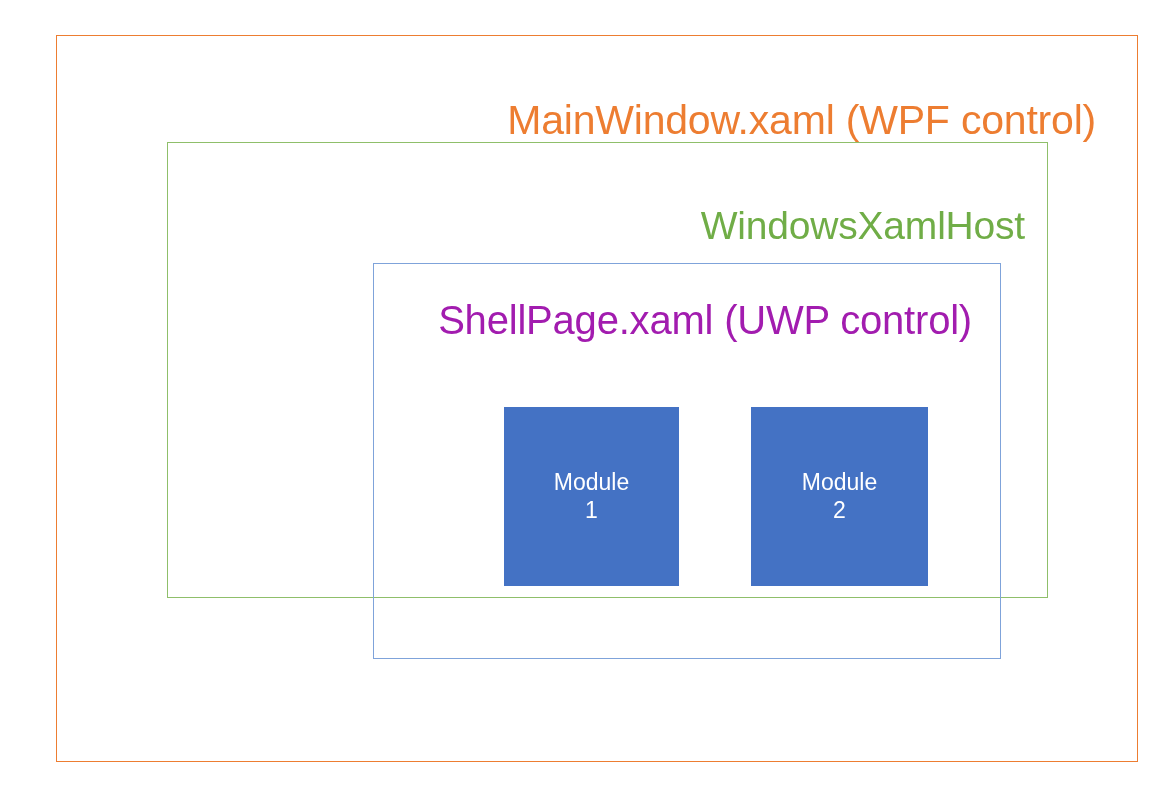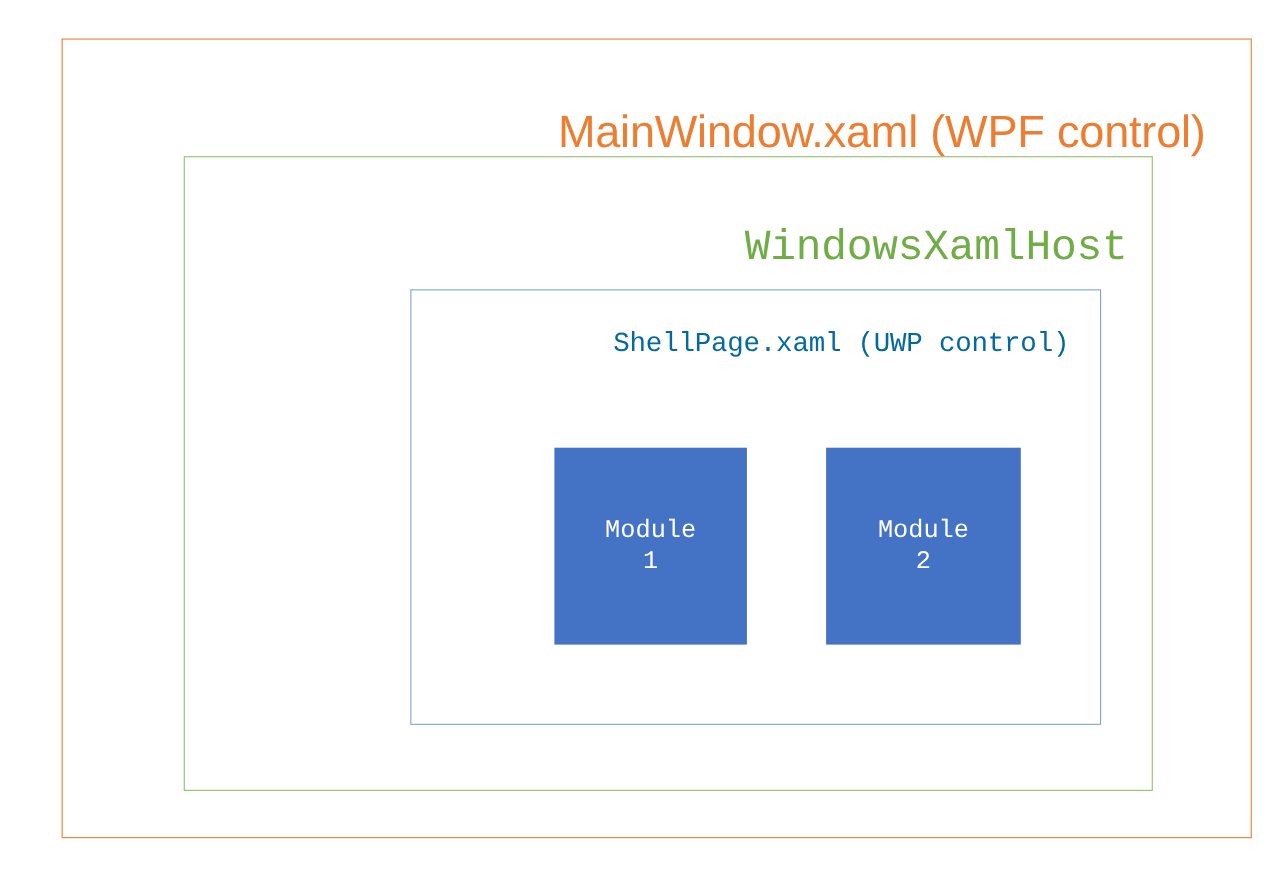--- a/index.html
+++ b/index.html
@@ -33,23 +33,22 @@
     top: 35px;
     width: 1082px;
     height: 727px;
     border: 1.6px solid #ED7D31;
   }
 
   #xamlhost-layer {
     left: 110px;   
     top: 106px;    
     width: 881px;
-    height: 577px;
+    height: 456px;
     border: 1.5px solid #8FBF6A;
-    font-family: Liberation Mono, monospace;
   }
 
   #shellpage-layer {
     left: 205px;   
     top: 120px;    
     width: 628px;
     height: 396px;
     border: 1.2px solid #7FA3DA;
   }
 
@@ -73,22 +72,22 @@
   #xamlhost-title {
     right: 22px;
     top: 63px;
     font-size: 39px;
     color: #70AD47;
   }
 
   #shellpage-title {
     right: 28px;
     top: 36px;
-    font-size: 25px;
-    color: #0369a1;
+    font-size: 40px;
+    color: #a21caf;
   }
 
   
   #module-row {
     position: absolute;
     left: 130px;  
     top: 143px;   
     width: 424px;
     height: 179px;
   }

